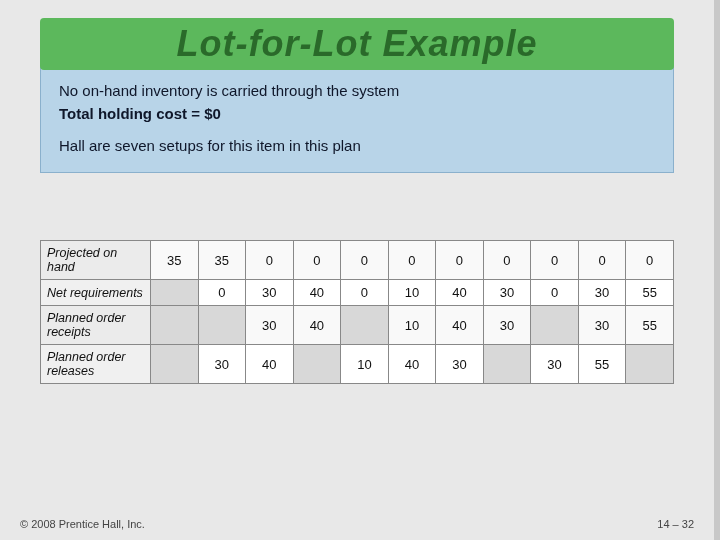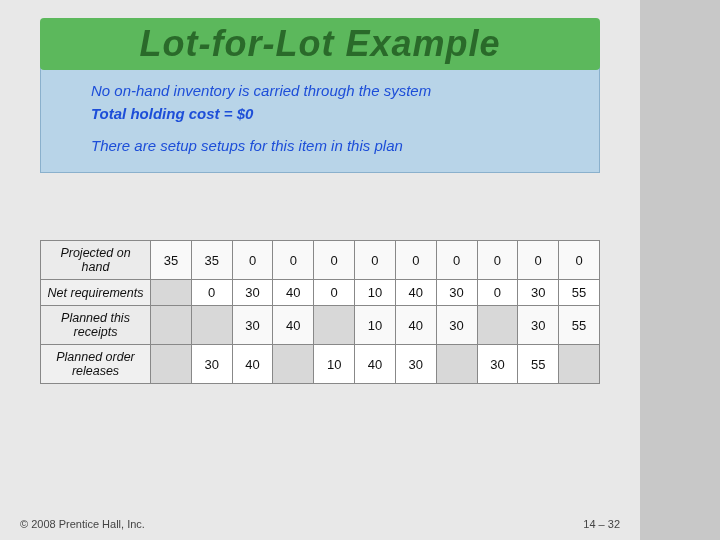--- a/index.html
+++ b/index.html
@@ -5,21 +5,21 @@
     * { margin: 0; padding: 0; box-sizing: border-box; }
     body {
       width: 720px;
       height: 540px;
       background: #c8c8c8;
       font-family: Arial, sans-serif;
       position: relative;
       overflow: hidden;
     }
     .slide {
-      width: 640px;
+      width: 714px;
       height: 540px;
       background: #e8e8e8;
       position: relative;
     }
     .title-bar {
       position: absolute;
       top: 18px;
       left: 40px;
       right: 40px;
       height: 52px;
@@ -42,24 +42,22 @@
       top: 65px;
       left: 40px;
       right: 40px;
       background: #b8d4e8;
       border: 1px solid #8ab0cc;
       padding: 14px 18px 14px 18px;
       z-index: 1;
     }
     .info-line {
       font-size: 15px;
-      font-style: italic;
-      color: #1d4ed8;
+      color: #0f172a;
       line-height: 1.5;
-      margin-left: 32px;
     }
     .info-line.bold {
       font-weight: bold;
     }
     .info-gap {
       height: 10px;
     }
     .table-container {
       position: absolute;
       top: 240px;
@@ -72,21 +70,21 @@
       background: white;
       font-size: 13px;
     }
     table td {
       border: 1px solid #888;
       padding: 5px 6px;
       text-align: center;
       color: #111;
     }
     table td.row-label {
-      text-align: center;
+      text-align: left;
       font-style: italic;
       font-size: 12.5px;
       width: 110px;
       background: #f0f0f0;
     }
     table tr:nth-child(odd) td {
       background: #f9f9f9;
     }
     table tr:nth-child(odd) td.row-label {
       background: #ebebeb;
@@ -131,21 +129,21 @@
 <div class="slide">
 
   <div class="title-bar">
     <span class="title-text">Lot-for-Lot Example</span>
   </div>
 
   <div class="info-box">
     <div class="info-line">No on-hand inventory is carried through the system</div>
     <div class="info-line bold">Total holding cost = $0</div>
     <div class="info-gap"></div>
-    <div class="info-line">There are setup setups for this item in this plan</div>
+    <div class="info-line">Hall are seven setups for this item in this plan</div>
   </div>
 
   <div class="table-container">
     <table>
       <tbody id="table-body">
       <tr>
             <td class="row-label">Projected on hand</td>
             <td>35</td>
             <td>35</td>
             <td>0</td>
@@ -166,21 +164,21 @@
             <td>40</td>
             <td>0</td>
             <td>10</td>
             <td>40</td>
             <td>30</td>
             <td>0</td>
             <td>30</td>
             <td>55</td>
           </tr>
           <tr>
-            <td class="row-label">Planned this receipts</td>
+            <td class="row-label">Planned order receipts</td>
             <td class="empty-cell"></td>
             <td class="empty-cell"></td>
             <td>30</td>
             <td>40</td>
             <td class="empty-cell"></td>
             <td>10</td>
             <td>40</td>
             <td>30</td>
             <td class="empty-cell"></td>
             <td>30</td>

